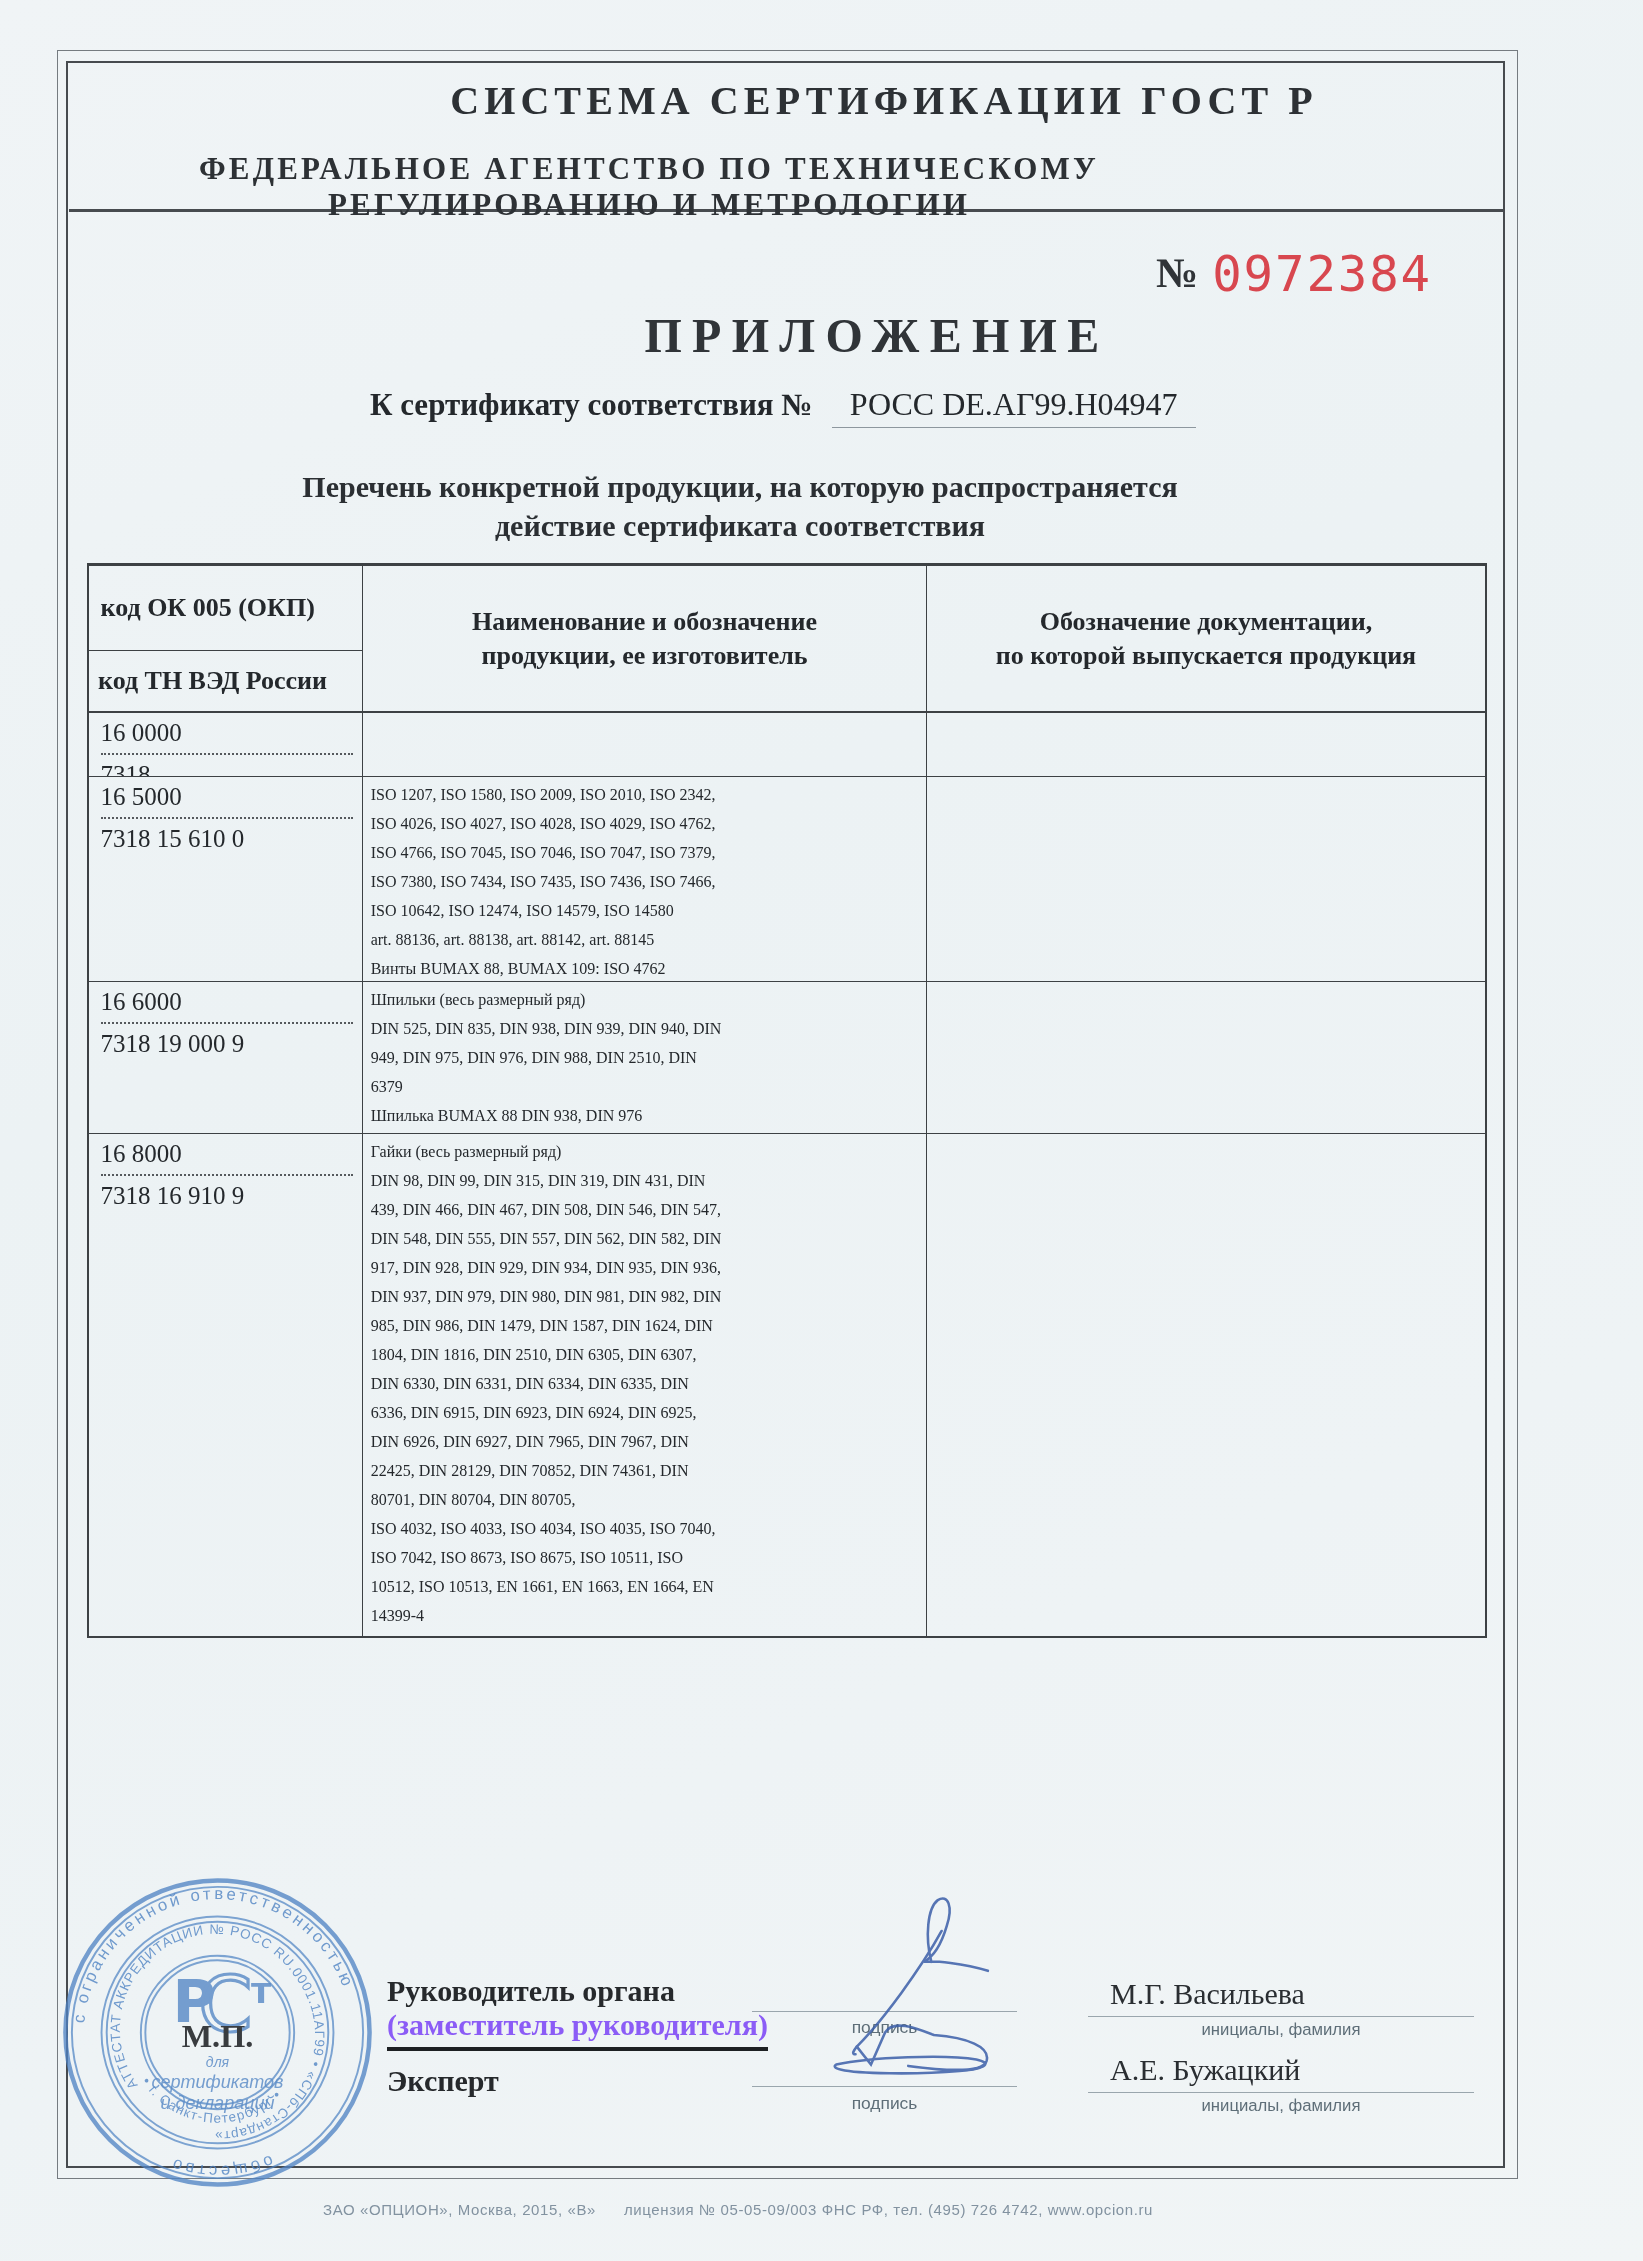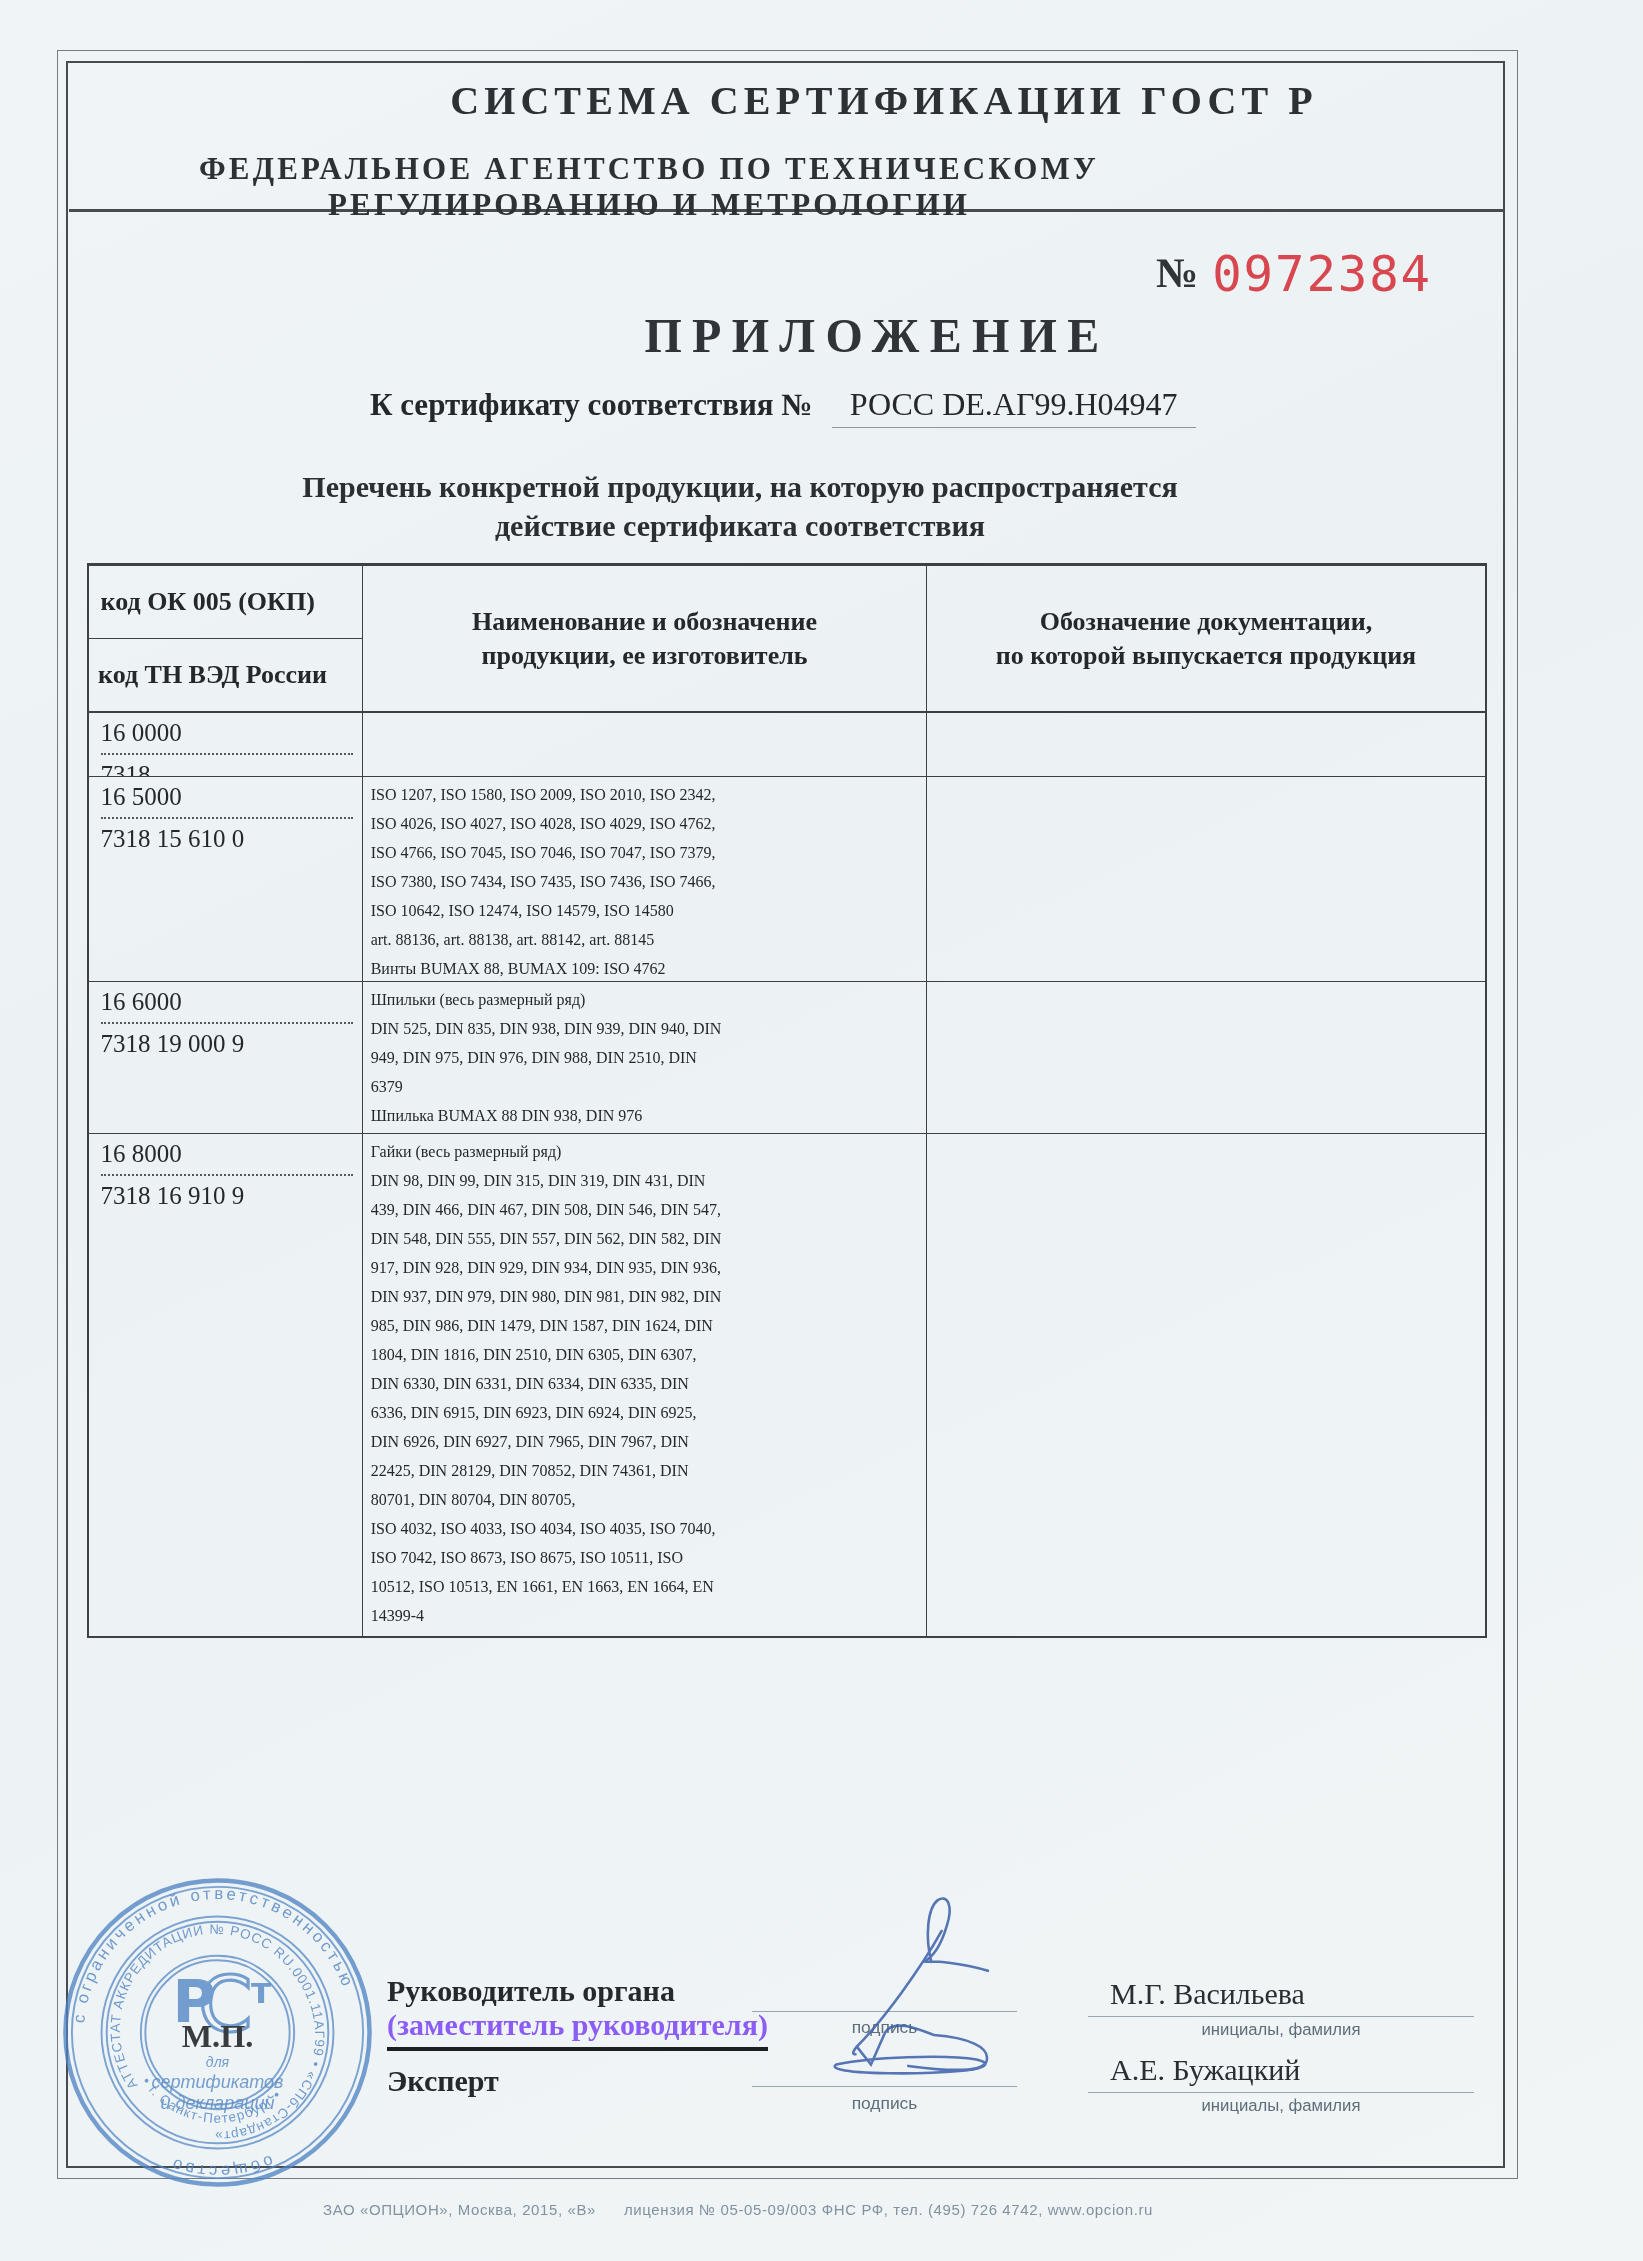--- a/index.html
+++ b/index.html
@@ -59,21 +59,21 @@
     grid-template-columns:274px 564px 1fr;
     grid-template-rows:147px 64px 205px 152px 1fr;
     border:2.6px solid #3d4144;
     border-top-width:3.2px;
   }
   .cell { border-right:1.9px solid #3d4144; border-bottom:1.9px solid #3d4144; overflow:hidden; }
   .cell.last-col { border-right:none; }
   .cell.last-row { border-bottom:none; }
   .cell.hdr-row { border-bottom-width:2.6px; }
   .hdr-codes { display:flex; flex-direction:column; font-weight:bold; font-size:26px; }
-  .hdr-codes .top { height:73px; display:flex; align-items:center; padding-left:11.6px; border-bottom:1.9px solid #3d4144; }
+  .hdr-codes .top { height:85px; display:flex; align-items:center; padding-left:11.6px; border-bottom:1.9px solid #3d4144; }
   .hdr-codes .bottom { flex:1; display:flex; align-items:center; padding-left:9px; }
   .hdr-center {
     display:flex; align-items:center; justify-content:center; text-align:center;
     font-weight:bold; font-size:26px; line-height:34px; white-space:pre-line;
   }
   .code-cell { padding:3.9px 9px 0 11.6px; font-size:25px; }
   .code-top { padding:2.6px 0 5.1px 0; }
   .dotsep { border-top:2.6px dotted #55595d; height:0; }
   .code-bot { padding:6.4px 0 0 0; }
   .prod-cell {

